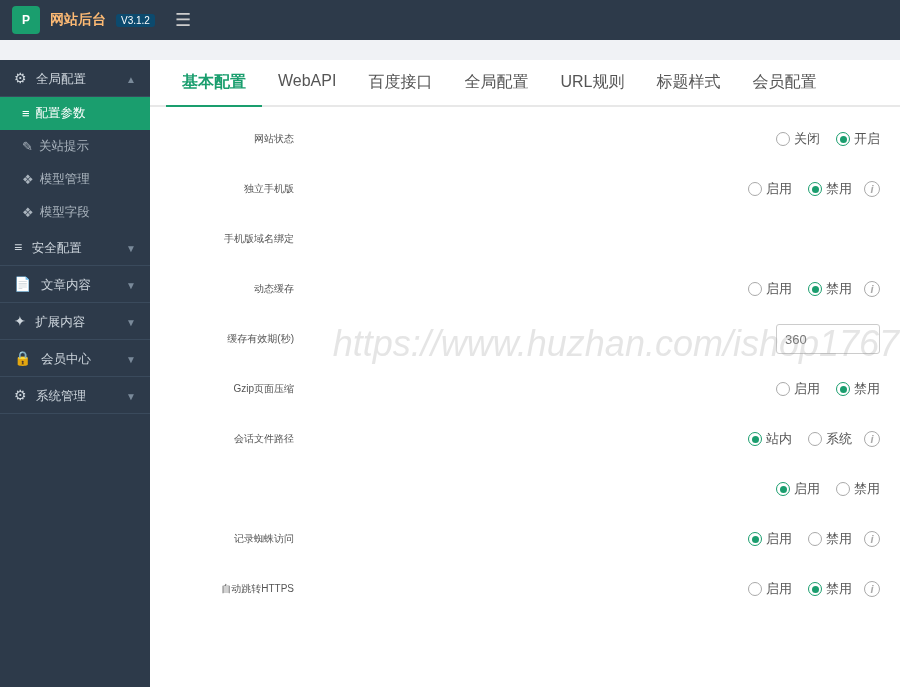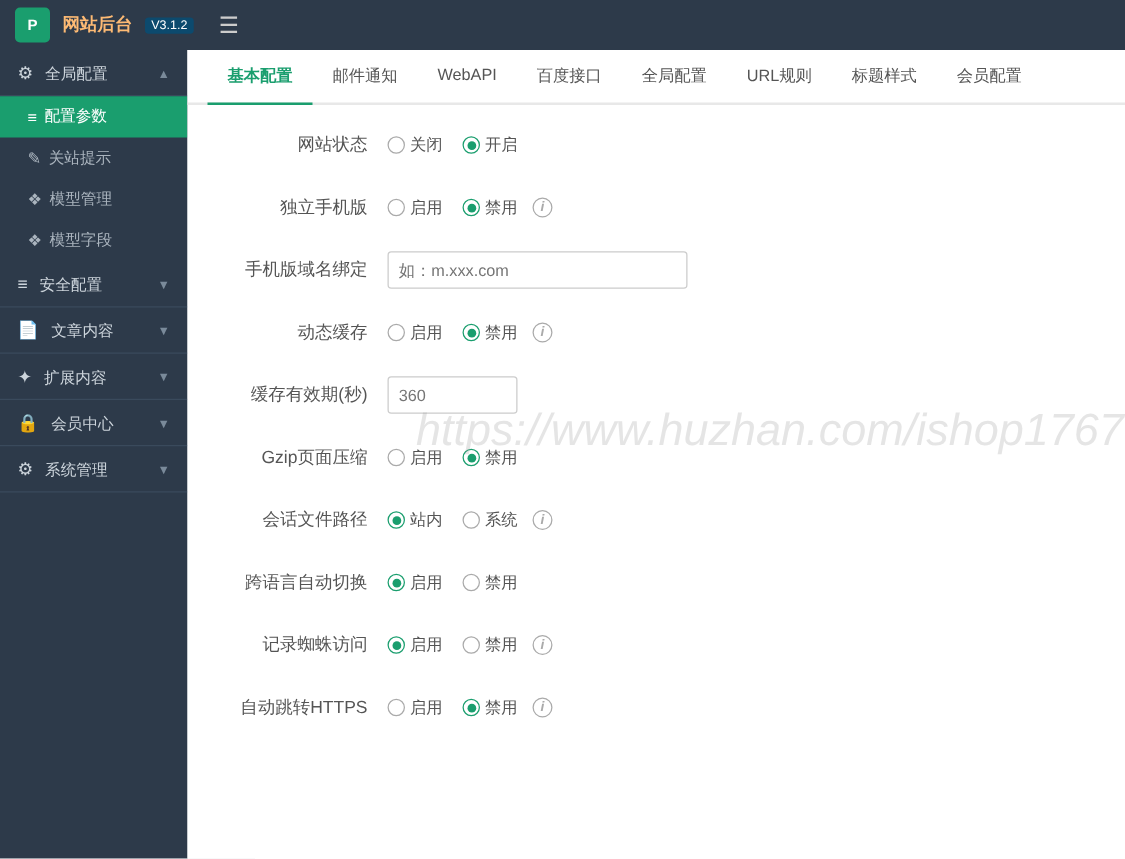--- a/index.html
+++ b/index.html
@@ -39,20 +39,21 @@
       color: #ccc;
       font-size: 18px;
       cursor: pointer;
     }
 
     
     .layout {
       display: flex;
       flex: 1;
       overflow: hidden;
+      margin-top: 20px;
     }
 
     
     .sidebar {
       width: 150px;
       background: #2d3a4a;
       flex-shrink: 0;
       overflow-y: auto;
       display: flex;
       flex-direction: column;
@@ -104,21 +105,21 @@
     
     .tabs {
       display: flex;
       border-bottom: 2px solid #e8e8e8;
       padding: 0 16px;
       background: #fff;
       flex-shrink: 0;
     }
     .tab {
       padding: 12px 16px;
-      font-size: 13px;
+      font-size: 16px;
       color: #555;
       cursor: pointer;
       border-bottom: 2px solid transparent;
       margin-bottom: -2px;
       white-space: nowrap;
     }
     .tab.active {
       color: #1a9e6e;
       border-bottom: 2px solid #1a9e6e;
       font-weight: bold;
@@ -133,28 +134,29 @@
       display: flex;
       align-items: center;
       margin-bottom: 18px;
       min-height: 32px;
     }
     .form-label {
       width: 140px;
       text-align: right;
       padding-right: 16px;
       color: #555;
-      font-size: 14px;
+      font-size: 10px;
       flex-shrink: 0;
     }
     .form-control {
       display: flex;
       align-items: center;
       gap: 12px;
       flex: 1;
+      justify-content: flex-end;
     }
 
     
     .radio-group {
       display: flex;
       align-items: center;
       gap: 16px;
     }
     .radio-item {
       display: flex;
@@ -316,21 +318,20 @@
       </span>
       <span class="arrow">▼</span>
     </div>
 
   </div>
 
   <div class="main">
 
     <div class="tabs">
       <div class="tab active">基本配置</div>
-      <div class="tab">邮件通知</div>
       <div class="tab">WebAPI</div>
       <div class="tab">百度接口</div>
       <div class="tab">全局配置</div>
       <div class="tab">URL规则</div>
       <div class="tab">标题样式</div>
       <div class="tab">会员配置</div>
     </div>
 
     <div class="form-area">
 
@@ -365,23 +366,20 @@
               <div class="radio-circle checked"></div>
               <span>禁用</span>
             </label>
           </div>
           <div class="info-icon">i</div>
         </div>
       </div>
 
       <div class="form-row">
         <div class="form-label">手机版域名绑定</div>
-        <div class="form-control">
-          <input type="text" class="form-input" placeholder="如：m.xxx.com" style="">
-        </div>
       </div>
 
       <div class="form-row">
         <div class="form-label">动态缓存</div>
         <div class="form-control">
           <div class="radio-group">
             <label class="radio-item">
               <div class="radio-circle"></div>
               <span>启用</span>
             </label>
@@ -428,21 +426,20 @@
             <label class="radio-item">
               <div class="radio-circle"></div>
               <span>系统</span>
             </label>
           </div>
           <div class="info-icon">i</div>
         </div>
       </div>
 
       <div class="form-row">
-        <div class="form-label">跨语言自动切换</div>
         <div class="form-control">
           <div class="radio-group">
             <label class="radio-item">
               <div class="radio-circle checked"></div>
               <span>启用</span>
             </label>
             <label class="radio-item">
               <div class="radio-circle"></div>
               <span>禁用</span>
             </label>

